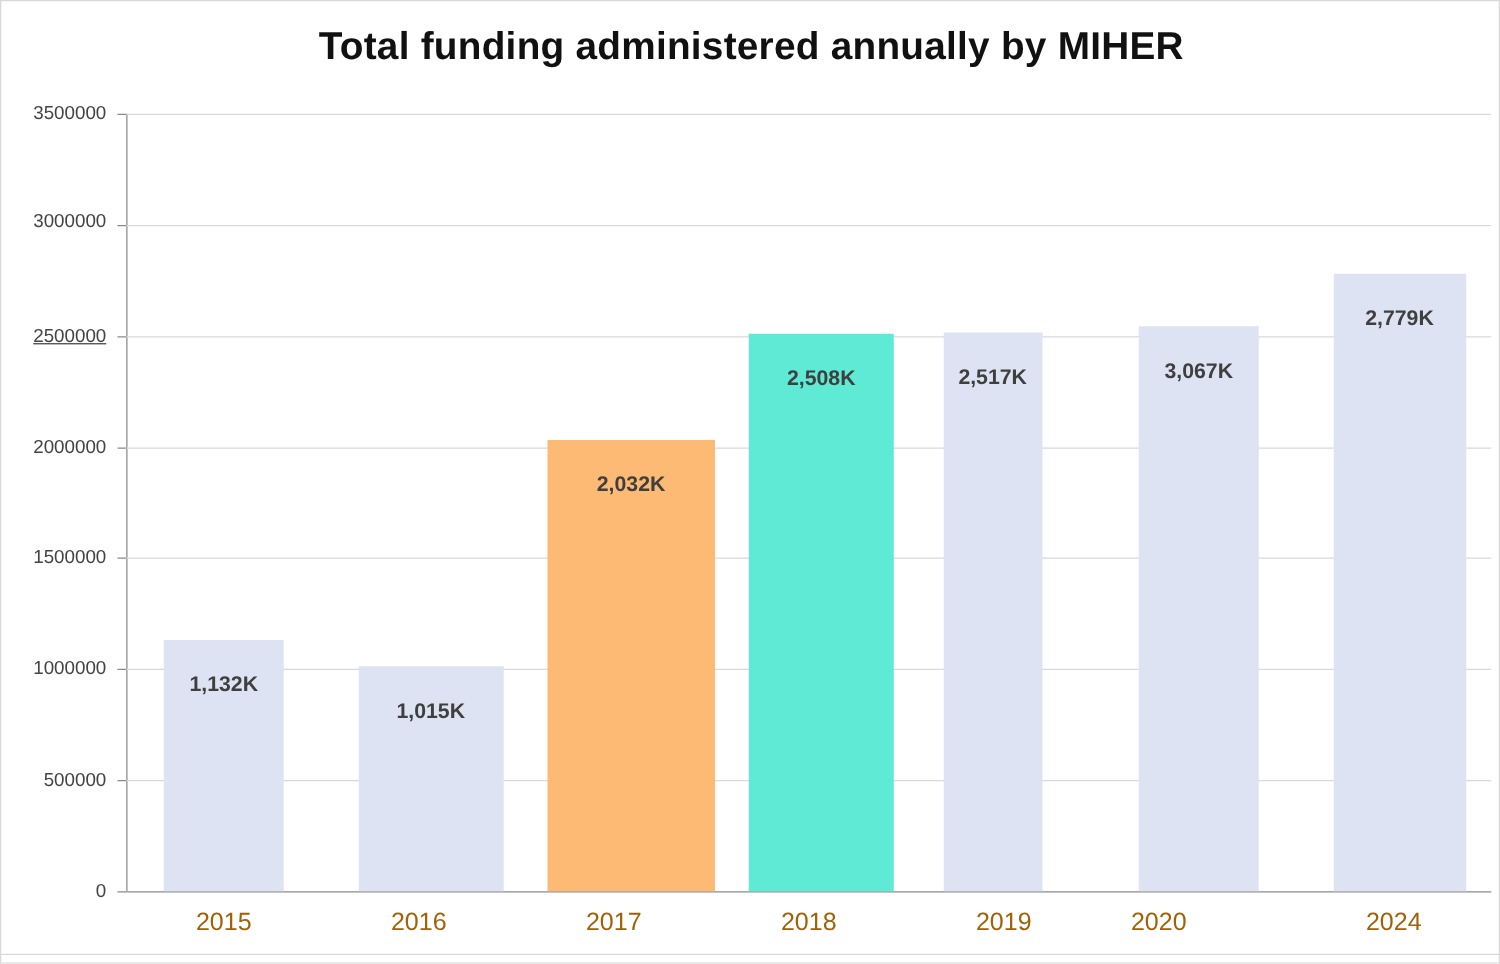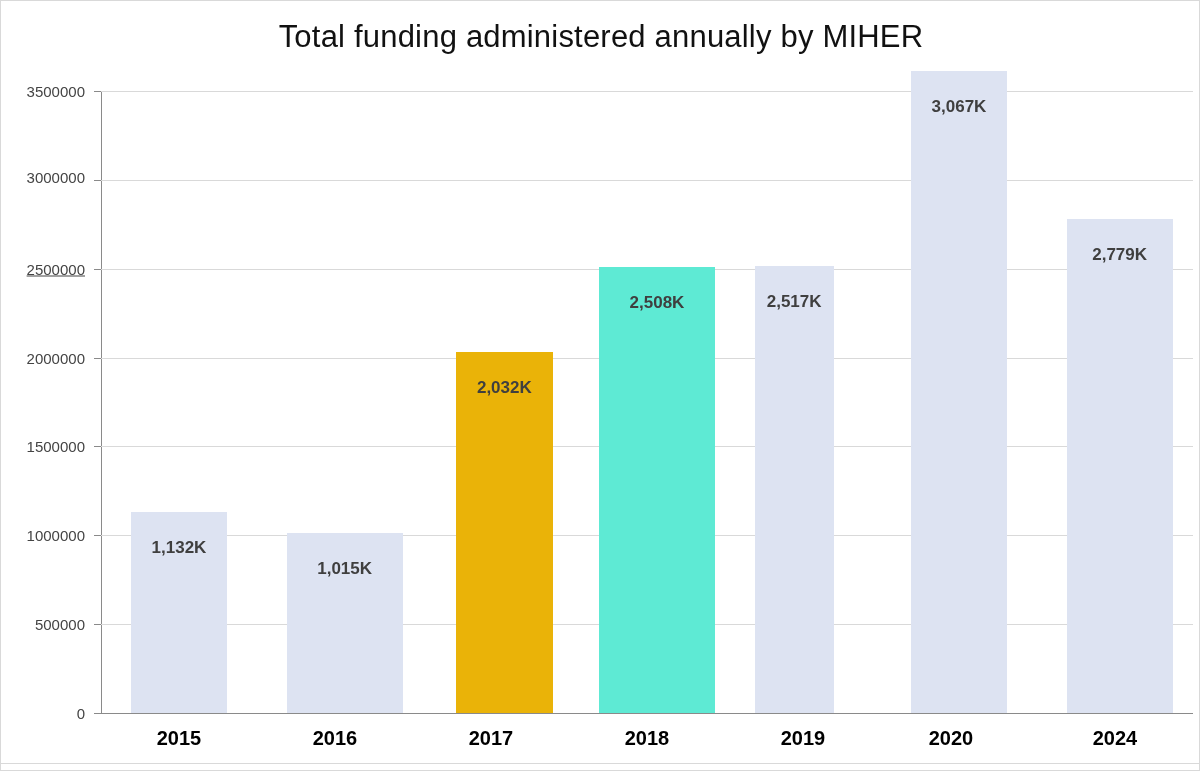--- a/index.html
+++ b/index.html
@@ -21,21 +21,21 @@
     border: 1px solid #d9d9d9;
     background: #ffffff;
   }
   #chart-title {
     position: absolute;
     left: 0;
     top: 18px;
     width: 1200px;
     text-align: center;
     font-size: 31px;
-    font-weight: normal;
+    font-weight: bold;
     color: #111111;
     letter-spacing: 0.2px;
   }
   
   #plot-area {
     position: absolute;
     left: 100px;
     top: 90px;
     width: 1092px;
     height: 622px;
@@ -92,22 +92,22 @@
     font-size: 17px;
     font-weight: bold;
     color: #3f3f3f;
     top: 26px;
   }
   .x-tick-label {
     position: absolute;
     top: 636px;
     text-align: center;
     font-size: 20px;
-    font-weight: bold;
-    color: #000000;
+    font-weight: normal;
+    color: #a16207;
   }
   #bottom-rule {
     position: absolute;
     left: 0;
     top: 762px;
     width: 1200px;
     height: 1px;
     background: #d9d9d9;
   }
 </style>
@@ -148,41 +148,41 @@
         <div class="axis-label-y" style="top: 0px;">3500000</div>
         <div class="tick-mark" style="top: 0px;"></div>
       </div>
     <div id="bars">
         <div class="bar" style="left: 29.64px; width: 96.72px; height: 201.173px; background: rgb(221, 227, 242);">
           <div class="bar-label" style="color: rgb(63, 63, 63);">1,132K</div>
         </div>
         <div class="bar" style="left: 185.64px; width: 116px; height: 180.38px; background: rgb(221, 227, 242);">
           <div class="bar-label" style="color: rgb(63, 63, 63);">1,015K</div>
         </div>
-        <div class="bar" style="left: 355px; width: 96.72px; height: 361.115px; background: #eab308;">
+        <div class="bar" style="left: 337px; width: 96.72px; height: 361.115px; background: #fdba74; padding-left: 37px;">
           <div class="bar-label" style="color: rgb(63, 63, 63);">2,032K</div>
         </div>
         <div class="bar" style="left: 497.64px; width: 96.72px; height: 445.707px; background: #5eead4; padding-left: 20px;">
           <div class="bar-label" style="color: rgb(63, 63, 63);">2,508K</div>
         </div>
         <div class="bar" style="left: 653.64px; width: 79px; height: 447.307px; background: rgb(221, 227, 242);">
           <div class="bar-label" style="color: rgb(63, 63, 63);">2,517K</div>
         </div>
-        <div class="bar" style="left: 809.64px; width: 96.72px; height: 642px; background: rgb(221, 227, 242);">
+        <div class="bar" style="left: 809.64px; width: 96.72px; height: 452px; background: rgb(221, 227, 242);">
           <div class="bar-label" style="color: rgb(63, 63, 63);">3,067K</div>
         </div>
         <div class="bar" style="left: 965.64px; width: 106px; height: 493.868px; background: rgb(221, 227, 242);">
           <div class="bar-label" style="color: rgb(63, 63, 63);">2,779K</div>
         </div>
       </div>
     <div id="x-ticks">
         <div class="x-tick-label" style="left: 0px; width: 156px;">2015</div>
         <div class="x-tick-label" style="left: 156px; width: 156px;">2016</div>
         <div class="x-tick-label" style="left: 312px; width: 156px;">2017</div>
         <div class="x-tick-label" style="left: 468px; width: 156px;">2018</div>
         <div class="x-tick-label" style="left: 624px; width: 156px;">2019</div>
-        <div class="x-tick-label" style="left: 772px; width: 156px;">2020</div>
+        <div class="x-tick-label" style="left: 748px; width: 156px;">2020</div>
         <div class="x-tick-label" style="left: 936px; width: 156px;">2024</div>
       </div>
   </div>
 
   <div id="bottom-rule"></div>
 </div>
 
 </body></html>

